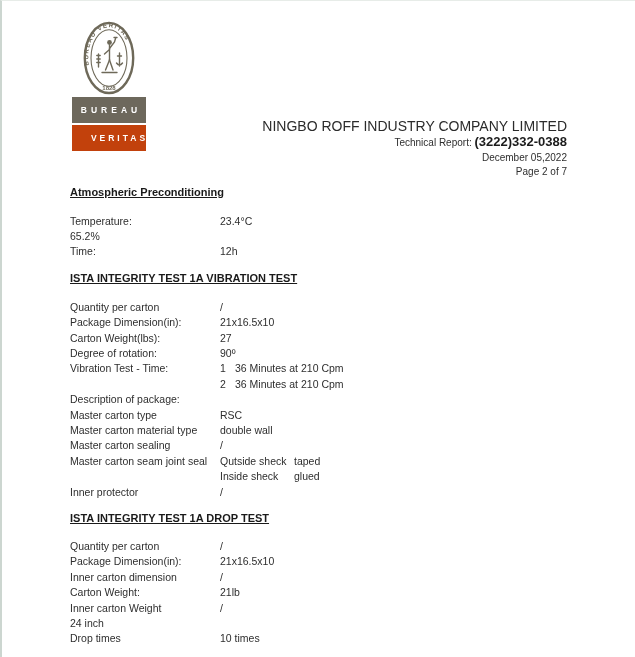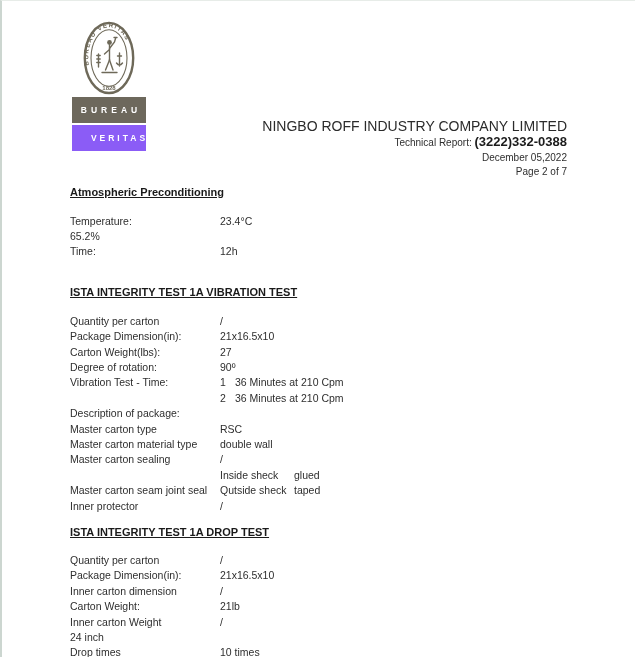--- a/index.html
+++ b/index.html
@@ -8,33 +8,33 @@
     font-family:"Liberation Sans", sans-serif;color:#2e2e2e;position:relative;
     border-left:2px solid #ccd6d0;border-top:1px solid #e7ece8;box-sizing:border-box;
   }
   .logo{position:absolute;left:70px;top:20px;width:74px;}
   .emblem{display:block;margin:0 auto 2px auto;}
   .bv-box{
     height:26px;display:flex;align-items:center;justify-content:center;
     color:#ffffff;font-size:8.5px;font-weight:bold;line-height:13px;
   }
   .bv-gray{background:#6d685c;letter-spacing:4px;padding-left:4px;margin-bottom:2px;}
-  .bv-red{background:#8b5cf6;letter-spacing:3px;padding-left:21px;}
+  .bv-red{background:#c2410c;letter-spacing:3px;padding-left:21px;}
   .header{position:absolute;top:118px;right:68px;text-align:right;white-space:nowrap;}
   .h-company{font-size:14px;line-height:15px;color:#2b2b2b;}
   .h-report{font-size:10px;line-height:16px;}
   .h-report-num{font-size:13px;font-weight:bold;color:#1c1c1c;}
   .h-date,.h-page{font-size:10px;line-height:13.5px;}
   .content{position:absolute;top:180px;left:68px;right:30px;}
   .sec-title{
     font-size:11px;font-weight:bold;color:#1a1a1a;
     text-decoration:underline;line-height:14px;
   }
   .t1{margin-top:4px;}
-  .t2{margin-top:26px;}
+  .t2{margin-top:12px;}
   .t3{margin-top:12px;}
   .rows{}
   .r1{margin-top:14px;}
   .r2{margin-top:14px;}
   .r3{}
   .r4{margin-top:13px;}
   .row{display:flex;align-items:center;height:15.4px;font-size:10.5px;white-space:nowrap;}
   .lbl{width:150px;flex:none;}
   .num{width:15px;flex:none;}
   .val-w{width:74px;flex:none;}
@@ -138,28 +138,28 @@
     </div>
     <div class="row">
       <span class="lbl">Master carton material type</span>
       <span class="val">double wall</span>
     </div>
     <div class="row">
       <span class="lbl">Master carton sealing</span>
       <span class="val">/</span>
     </div>
     <div class="row">
+      <span class="lbl">Master carton seam joint seal</span>
+      <span class="val-w">Qutside sheck</span>
+      <span class="val">taped</span>
+    </div>
+    <div class="row">
       <span class="lbl"></span>
       <span class="val-w">Inside sheck</span>
       <span class="val">glued</span>
-    </div>
-    <div class="row">
-      <span class="lbl">Master carton seam joint seal</span>
-      <span class="val-w">Qutside sheck</span>
-      <span class="val">taped</span>
     </div>
     <div class="row">
       <span class="lbl">Inner protector</span>
       <span class="val">/</span>
     </div>
   </div>
 
   <div class="sec-title t3">ISTA INTEGRITY TEST 1A DROP TEST</div>
   <div class="rows r4">
     <div class="row">

